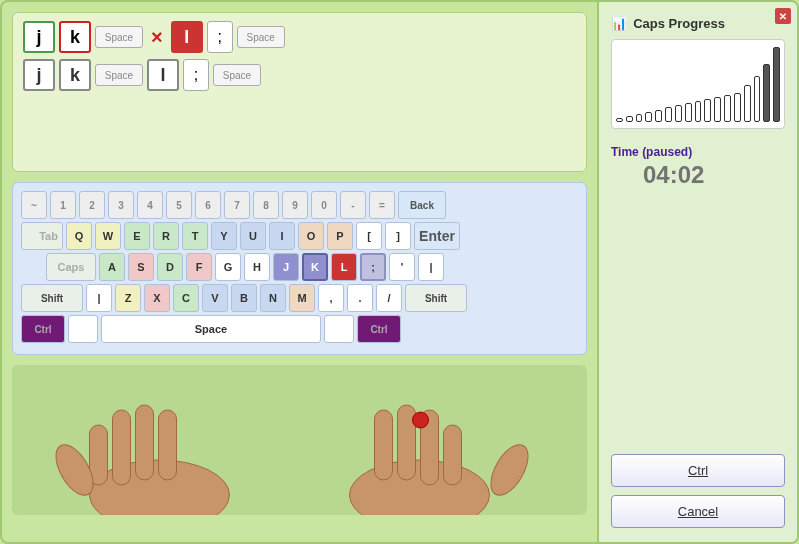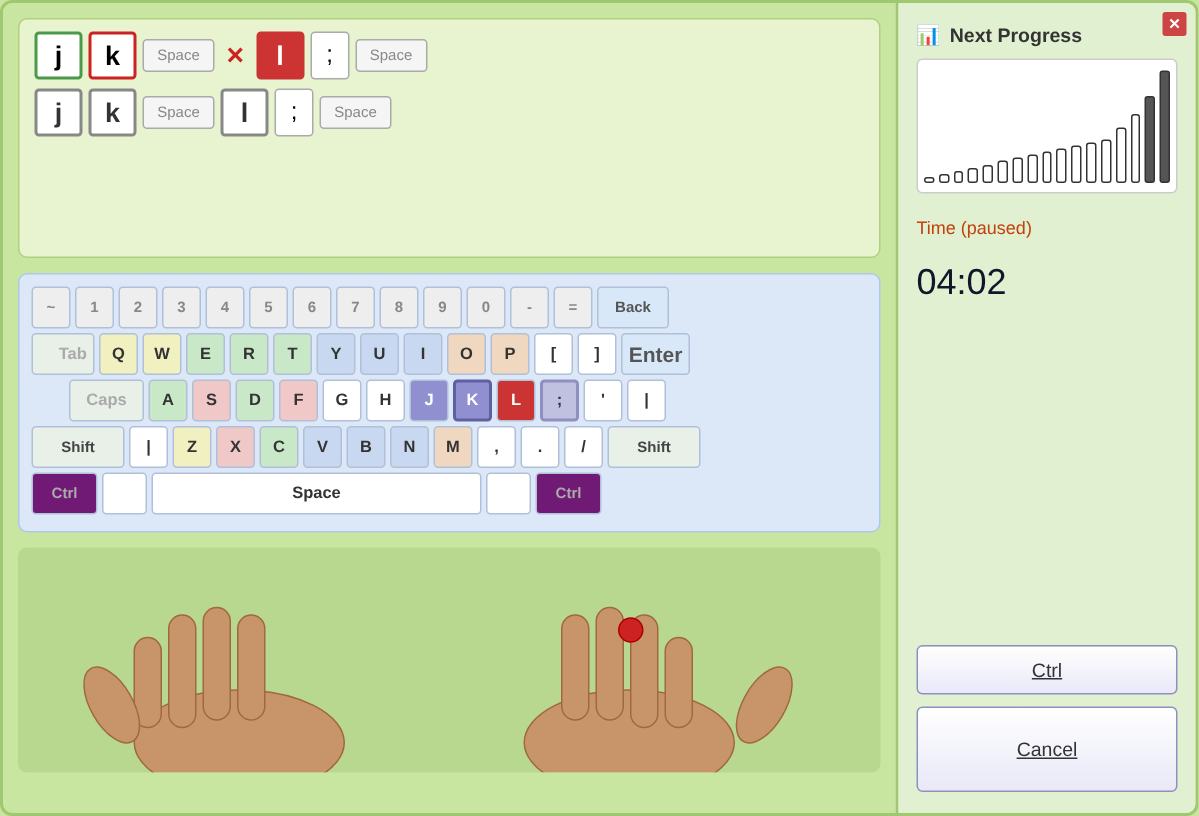--- a/index.html
+++ b/index.html
@@ -207,45 +207,47 @@
       border: 1px solid #ccc;
       border-radius: 4px;
     }
 
     .time-section {
       margin-top: 8px;
     }
 
     .time-label {
       font-size: 12px;
-      color: #c2410c;
-      margin-bottom: 16px;
+      color: #4c1d95;
+      margin-bottom: 2px;
+      font-weight: bold;
     }
 
     .time-value {
       font-size: 24px;
-      font-weight: normal;
-      color: #0f172a;
+      font-weight: bold;
+      color: #737373;
+      margin-left: 32px;
     }
 
     .next-button {
       margin-top: auto;
       padding: 8px 0;
       background: linear-gradient(to bottom, #ffffff, #e8e8f8);
       border: 1px solid #9090c0;
       border-radius: 4px;
       color: #333;
       font-size: 13px;
       cursor: pointer;
       text-align: center;
       text-decoration: underline;
     }
 
     .cancel-button {
-      padding: 20px 0;
+      padding: 8px 0;
       background: linear-gradient(to bottom, #ffffff, #e8e8f8);
       border: 1px solid #9090c0;
       border-radius: 4px;
       color: #333;
       font-size: 13px;
       cursor: pointer;
       text-align: center;
       text-decoration: underline;
     }
 
@@ -403,21 +405,21 @@
           <circle cx="401" cy="55" r="8" fill="#cc2222" stroke="#aa0000" stroke-width="1"></circle>
         </g>
       </svg>
     </div>
 
   </div>
 
   <div class="right-panel">
     <div class="progress-title">
       <span>📊</span>
-      <span>Next Progress</span>
+      <span>Caps Progress</span>
     </div>
 
     <div class="bar-chart" id="bar-chart-container">
     <div style="height: 4.16667px; flex: 1 1 0%; border-radius: 2px; border: 1.5px solid rgb(51, 51, 51); background: white;"></div>
         <div style="height: 6.25px; flex: 1 1 0%; border-radius: 2px; border: 1.5px solid rgb(51, 51, 51); background: white;"></div>
         <div style="height: 8.33333px; flex: 1 1 0%; border-radius: 2px; border: 1.5px solid rgb(51, 51, 51); background: white;"></div>
         <div style="height: 10.4167px; flex: 1 1 0%; border-radius: 2px; border: 1.5px solid rgb(51, 51, 51); background: white;"></div>
         <div style="height: 12.5px; flex: 1 1 0%; border-radius: 2px; border: 1.5px solid rgb(51, 51, 51); background: white;"></div>
         <div style="height: 14.5833px; flex: 1 1 0%; border-radius: 2px; border: 1.5px solid rgb(51, 51, 51); background: white;"></div>
         <div style="height: 16.6667px; flex: 1 1 0%; border-radius: 2px; border: 1.5px solid rgb(51, 51, 51); background: white;"></div>

